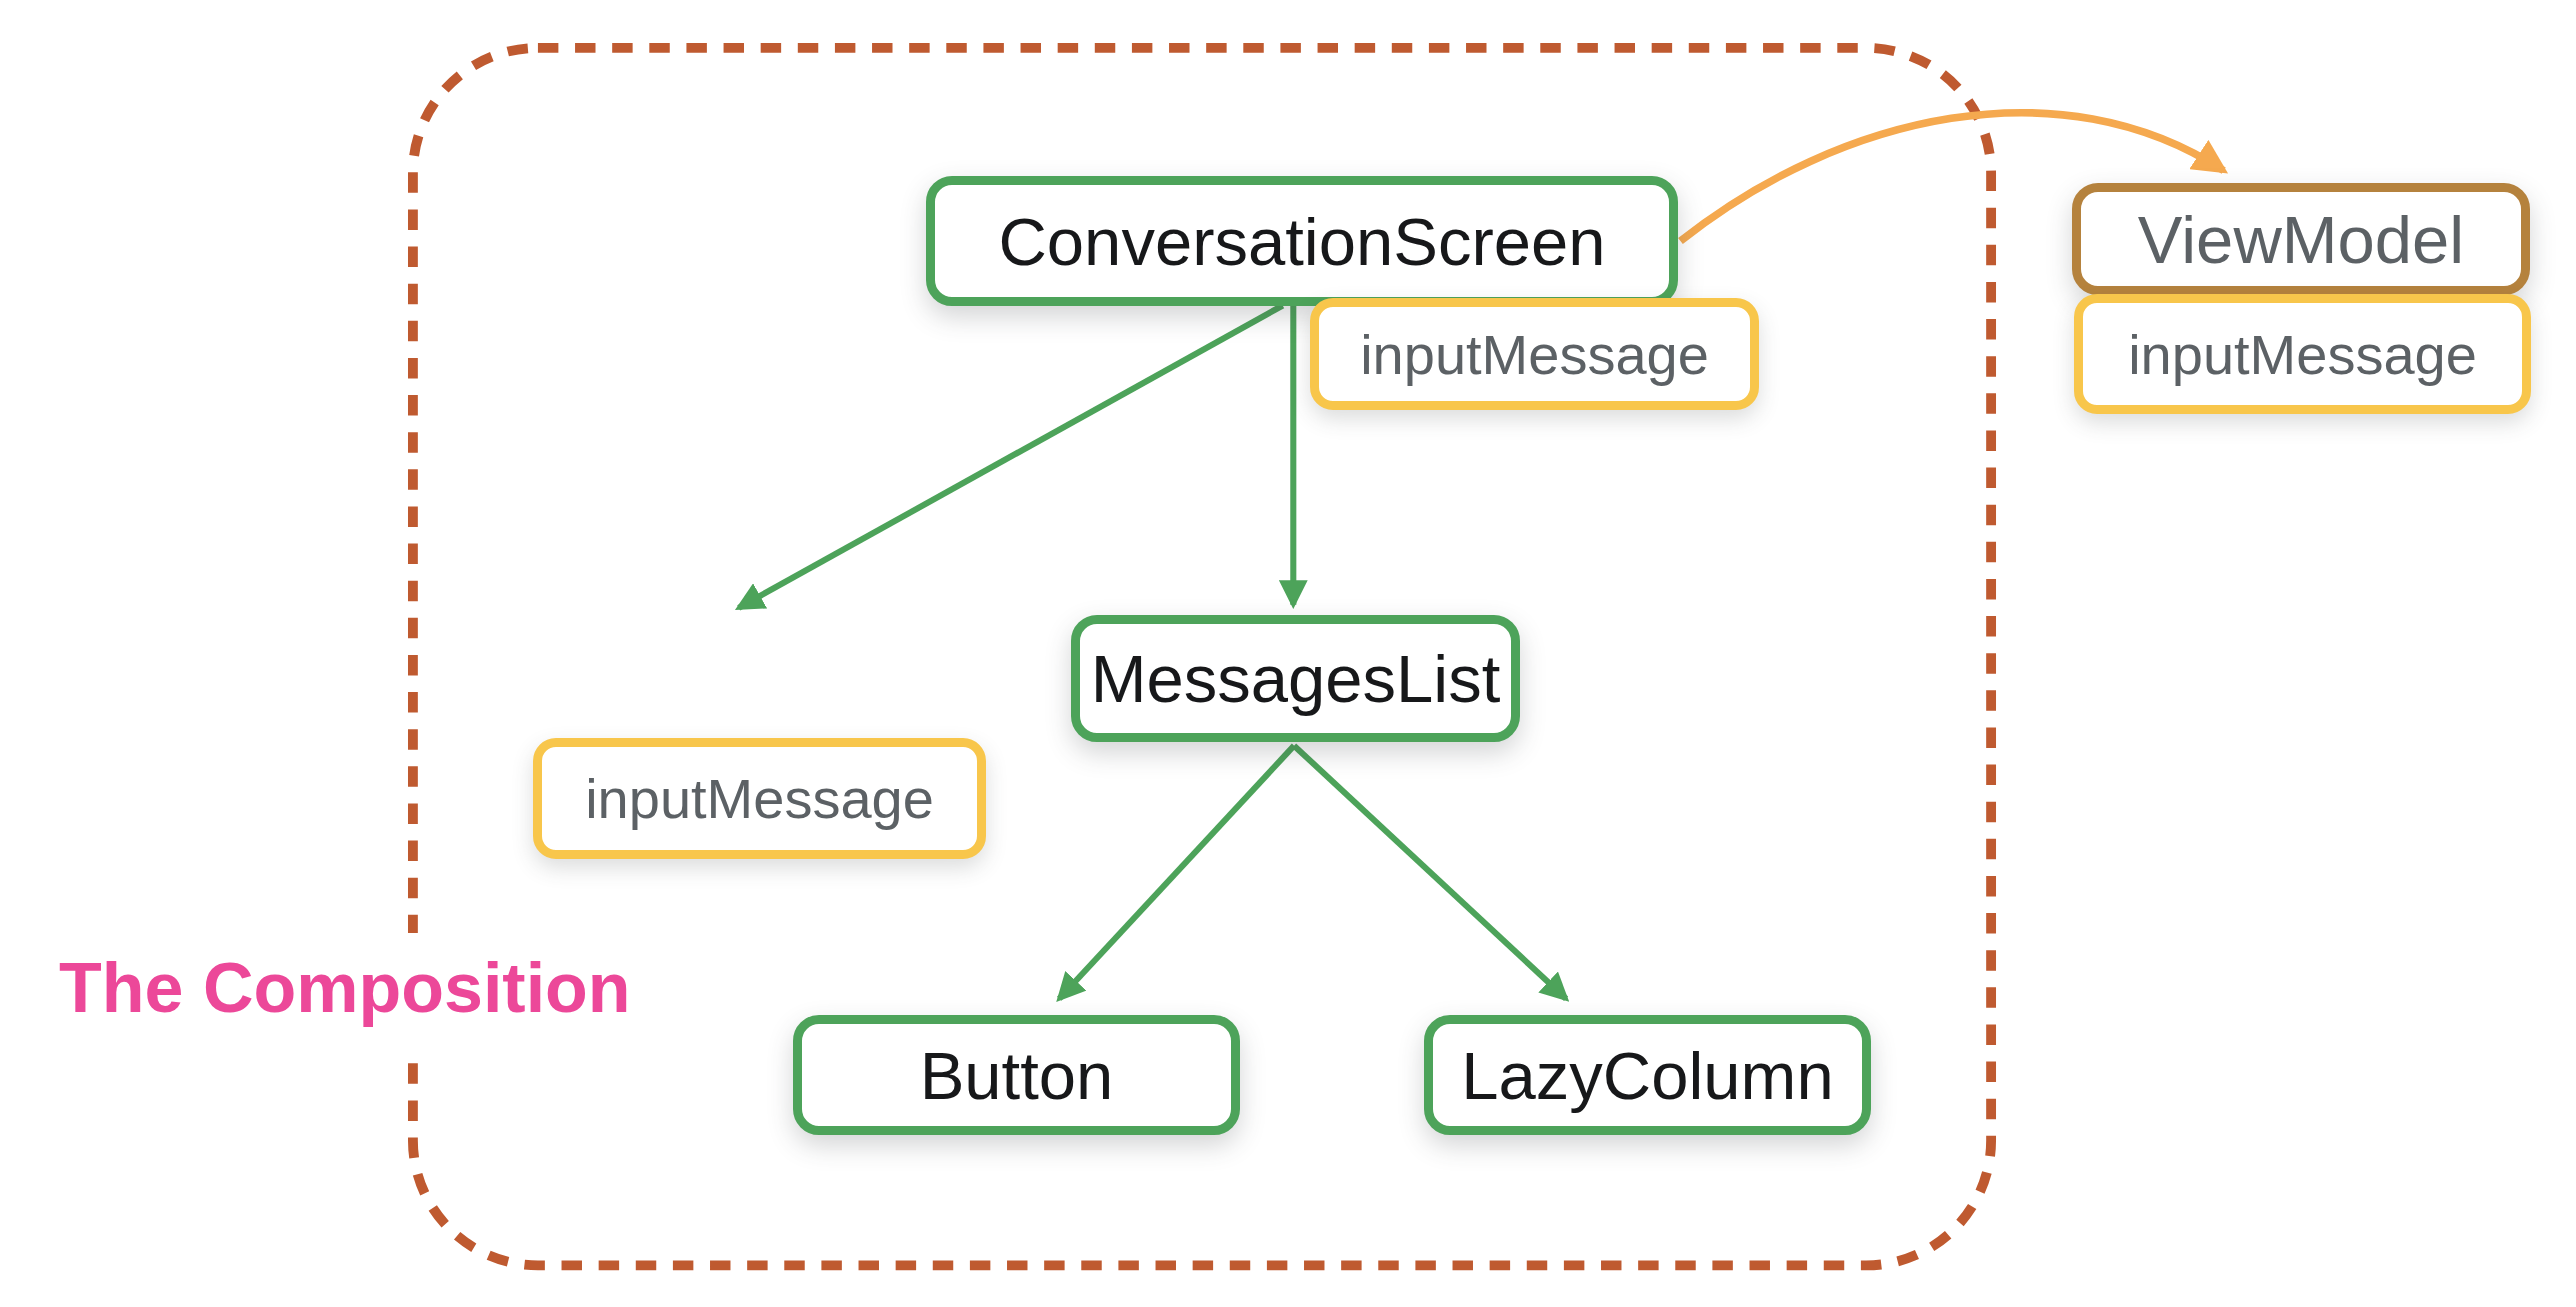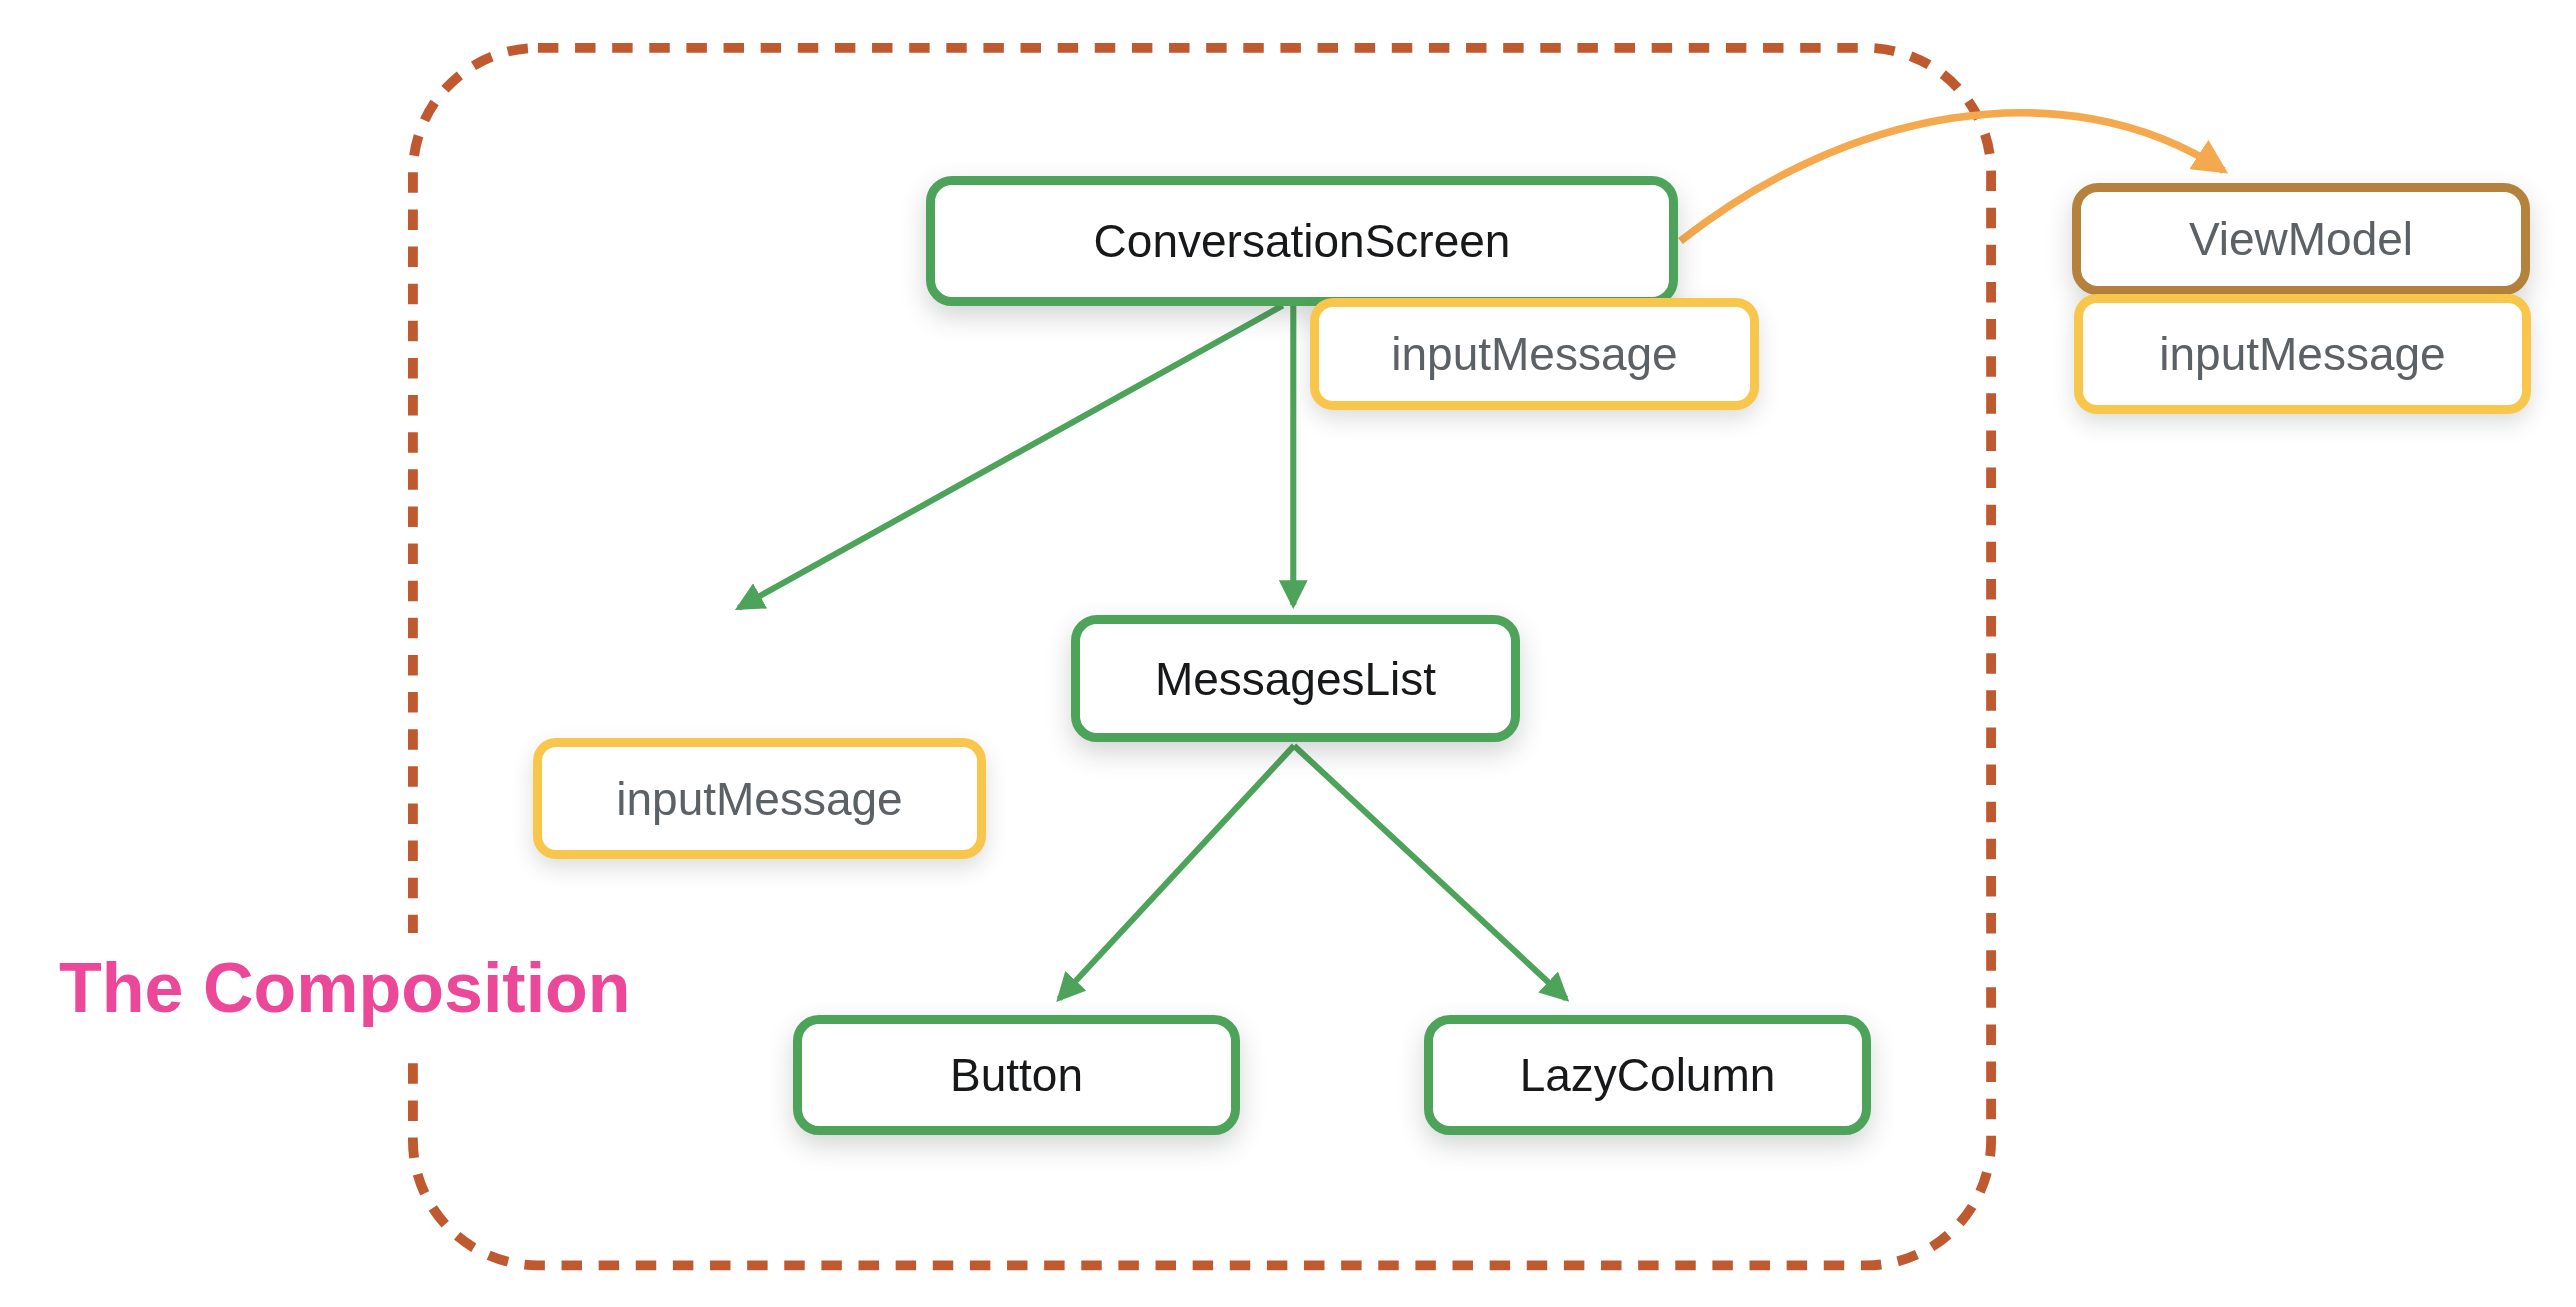--- a/index.html
+++ b/index.html
@@ -16,37 +16,37 @@
     background:#ffffff;
     border-radius:26px;
     display:flex;align-items:center;justify-content:center;
     box-shadow:0 10.6px 26px rgba(60,64,67,0.22);
     box-sizing:border-box;
   }
   .node-green{border:9.8px solid #4DA35A;}
   .node-brown{border:9px solid #B5823D;}
   .node-label{
     color:#17181A;
-    font-size:46px;
+    font-size:67px;
     letter-spacing:0px;
     white-space:nowrap;
   }
   .gray-label{color:#5C6165;}
   .badge{
     position:absolute;z-index:3;
     background:#ffffff;
     border:9px solid #F8C64B;
     border-radius:23px;
     display:flex;align-items:center;justify-content:center;
     box-shadow:0 9px 21px rgba(60,64,67,0.18);
     box-sizing:border-box;
   }
   .badge-label{
     color:#5C6165;
-    font-size:46px;
+    font-size:56px;
     white-space:nowrap;
   }
   #composition-title{
     position:absolute;z-index:2;
     left:59px;top:933px;
     background:#ffffff;
     padding:15px 19.7px 19.7px 0;
     color:#ec4899;
     font-size:70px;
     font-weight:bold;

